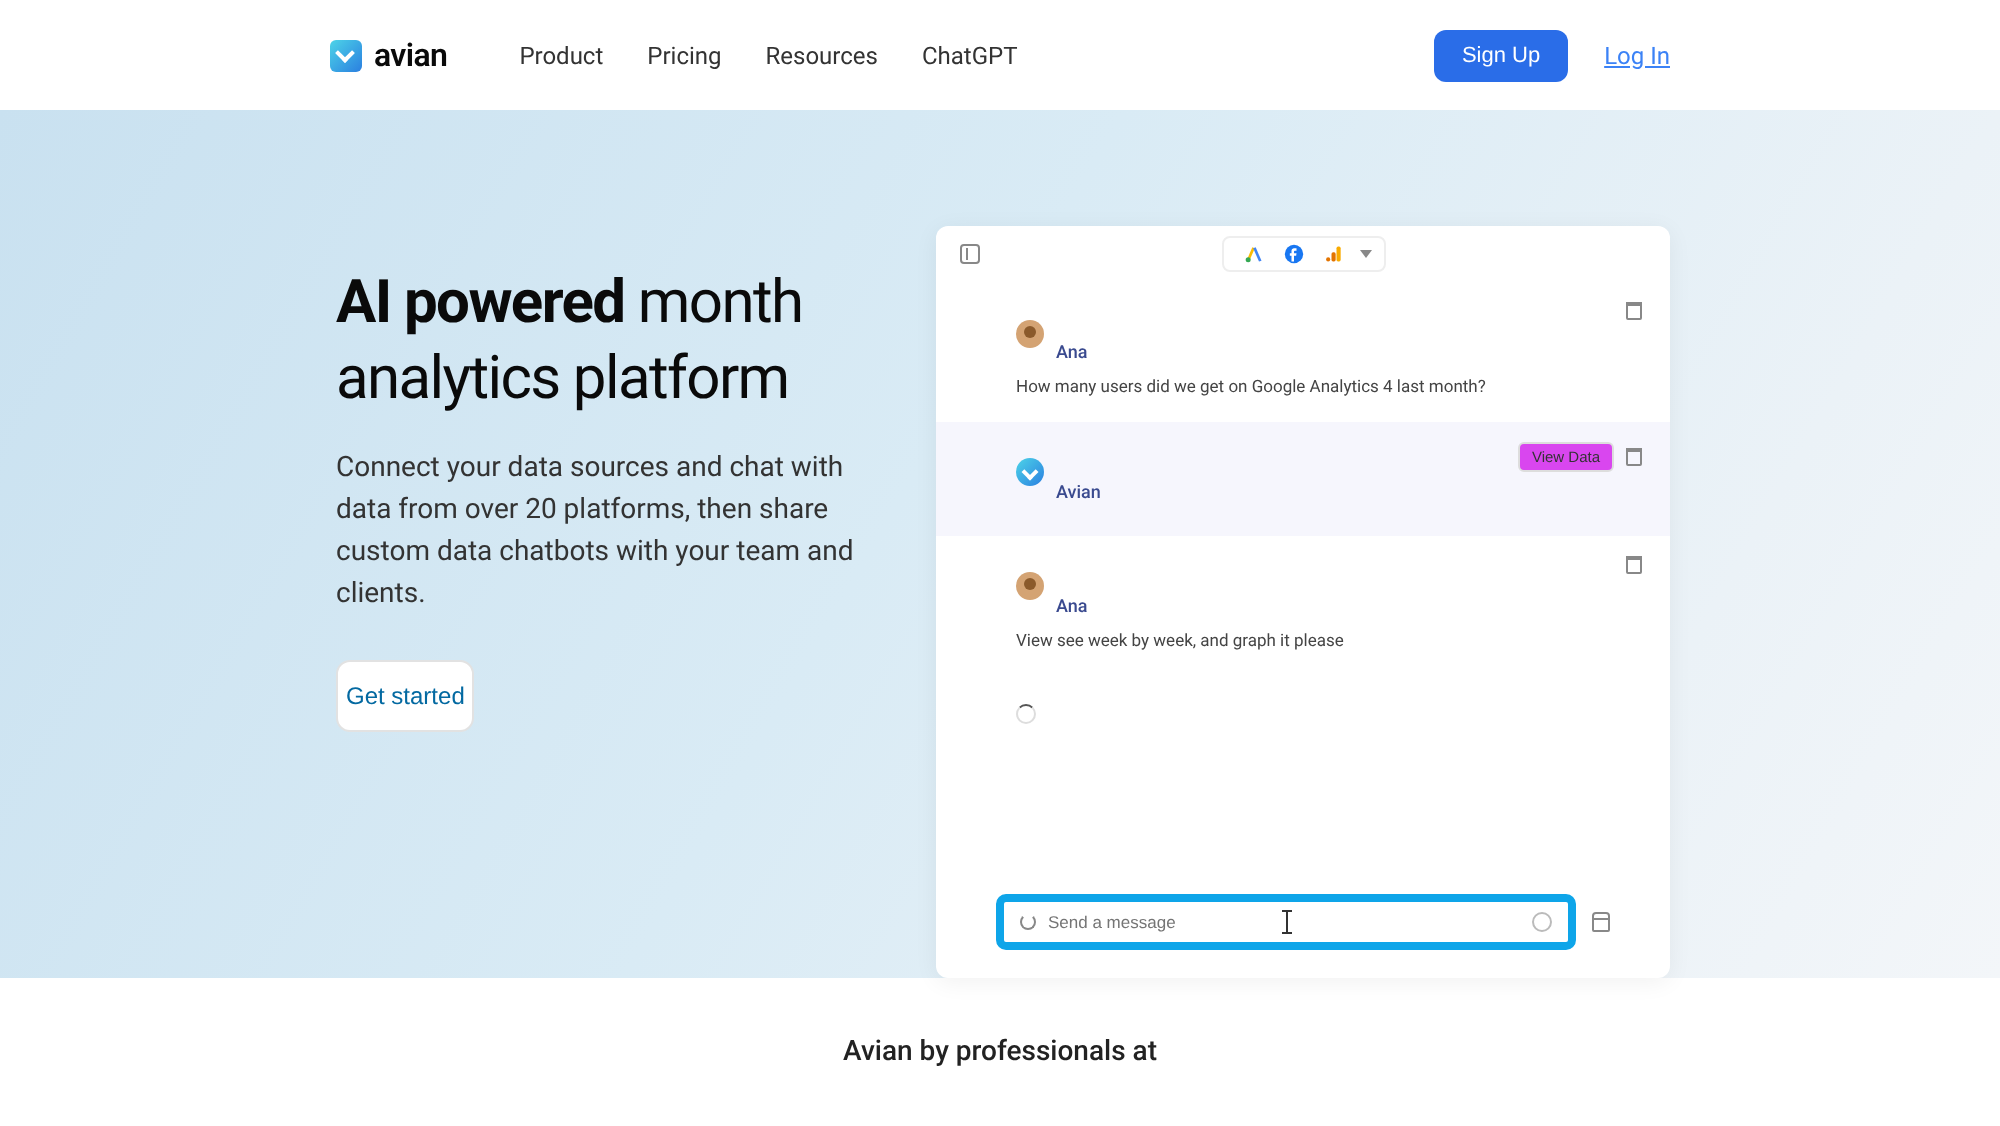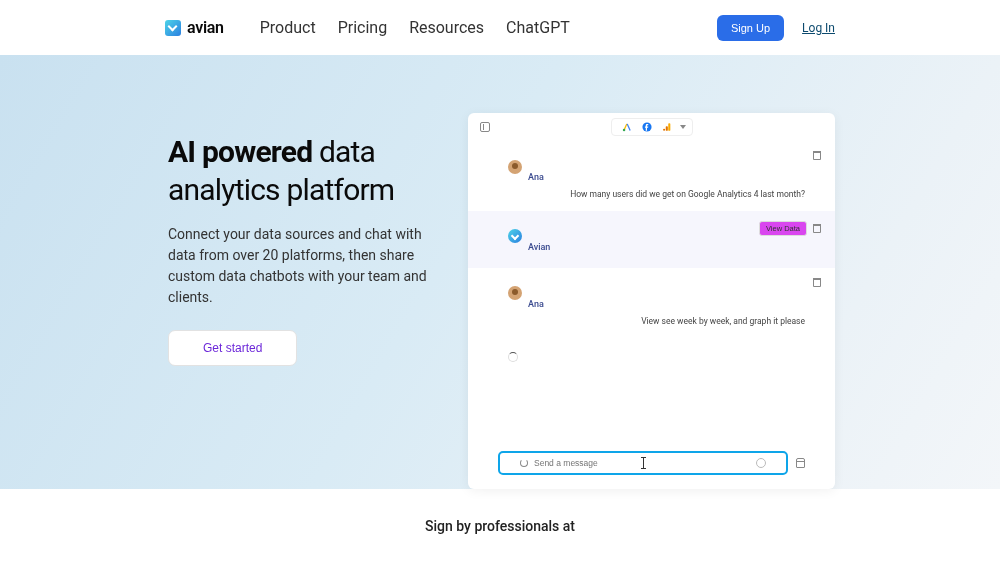--- a/index.html
+++ b/index.html
@@ -6,62 +6,62 @@
     body { font-family: -apple-system, BlinkMacSystemFont, 'Segoe UI', Roboto, Helvetica, Arial, sans-serif; background: #fff; width: 1000px; height: 563px; overflow: hidden; }
     
     
     .header { height: 55px; display: flex; align-items: center; justify-content: space-between; padding: 0 165px; background: #fff; }
     .header-left { display: flex; align-items: center; gap: 36px; }
     .logo { display: flex; align-items: center; gap: 6px; }
     .logo-mark { width: 16px; height: 16px; background: linear-gradient(135deg, #4dd4e8 0%, #2a7fe0 100%); border-radius: 3px; position: relative; }
     .logo-mark::after { content: ''; position: absolute; top: 3px; left: 4px; width: 5px; height: 5px; border-bottom: 2px solid #fff; border-right: 2px solid #fff; transform: rotate(45deg); }
     .logo-text { font-weight: 600; font-size: 16px; color: #0a0a0a; letter-spacing: -0.3px; }
     .nav { display: flex; gap: 22px; }
-    .nav-item { font-size: 16px; color: #333; text-decoration: none; cursor: pointer; }
+    .nav-item { font-size: 12px; color: #333; text-decoration: none; cursor: pointer; }
     .header-right { display: flex; align-items: center; gap: 18px; justify-content: flex-end; }
     .signup-btn { background: #2a6de8; color: #fff; border: none; border-radius: 6px; padding: 7px 14px; font-size: 11px; cursor: pointer; }
-    .login-link { font-size: 12px; color: #0c4a6e; cursor: pointer; text-decoration: underline; }
+    .login-link { font-size: 12px; color: #3b82f6; cursor: pointer; text-decoration: underline; }
     
     
     .hero { height: 434px; background: linear-gradient(120deg, #c9e1f0 0%, #d9ebf5 45%, #ebf2f7 80%, #f3f6f9 100%); display: flex; padding: 58px 165px 0 168px; gap: 35px; }
     .hero-left { flex: 0 0 265px; padding-top: 20px; }
     .hero-title { font-size: 30px; font-weight: 400; color: #0a0a0a; line-height: 1.25; letter-spacing: -0.8px; margin-bottom: 16px; }
     .hero-title b { font-weight: 700; }
     .hero-desc { font-size: 14px; color: #333; line-height: 1.5; margin-bottom: 22px; }
-    .cta-btn { background: #fff; border: 1px solid #e2e2e2; border-radius: 7px; padding: 10px 34px; font-size: 12px; color: #6d28d9; cursor: pointer; font-weight: 500; }
+    .cta-btn { background: #fff; border: 1px solid #e2e2e2; border-radius: 7px; padding: 10px 4px; font-size: 12px; color: #0369a1; cursor: pointer; font-weight: 500; }
     
     
     .chat-card { flex: 1; background: #fff; border-radius: 6px; box-shadow: 0 2px 12px rgba(0,0,0,0.06); display: flex; flex-direction: column; font-size: 9px; overflow: hidden; max-width: 380px; }
     .chat-header { height: 28px; display: flex; align-items: center; padding: 0 12px; position: relative; }
     .collapse-icon { width: 10px; height: 10px; border: 1px solid #888; border-radius: 2px; position: relative; }
     .collapse-icon::after { content: ''; position: absolute; left: 2px; top: 1px; bottom: 1px; width: 1px; background: #888; }
     .integrations { position: absolute; left: 50%; transform: translateX(-50%); display: flex; align-items: center; gap: 10px; border: 1px solid #eee; border-radius: 4px; padding: 3px 20px 3px 10px; }
     .chevron-down { width: 0; height: 0; border-left: 3px solid transparent; border-right: 3px solid transparent; border-top: 4px solid #888; position: absolute; right: 6px; top: 50%; transform: translateY(-50%); }
     .intg-icon { width: 10px; height: 10px; }
     
     .chat-body { flex: 1; display: flex; flex-direction: column; }
     .msg-block { padding: 10px 30px 10px 40px; position: relative; }
     .msg-block.bot { background: #f6f6fd; }
     .msg-head { display: flex; align-items: center; gap: 6px; margin-bottom: 6px; }
     .avatar { width: 14px; height: 14px; border-radius: 50%; background: #d4a373; display: inline-block; position: relative; overflow: hidden; }
     .avatar::after { content: ''; position: absolute; top: 3px; left: 4px; width: 6px; height: 6px; border-radius: 50%; background: #8b5a2b; }
     .avatar.bot-av { background: linear-gradient(135deg, #4dd4e8 0%, #2a7fe0 100%); }
     .avatar.bot-av::after { content: ''; top: 4px; left: 4px; width: 4px; height: 4px; border-bottom: 2px solid #fff; border-right: 2px solid #fff; transform: rotate(45deg); border-radius: 0; background: none; }
     .msg-name { font-size: 9px; font-weight: 500; color: #3a4a8f; margin-top: 21px; }
-    .msg-text { font-size: 8.5px; color: #444; line-height: 1.5; text-align: right; }
+    .msg-text { font-size: 8.5px; color: #444; line-height: 1.5; }
     .msg-actions { position: absolute; top: 10px; right: 14px; display: flex; align-items: center; gap: 6px; }
     .trash-icon { width: 8px; height: 9px; border: 1px solid #888; border-top: 2px solid #888; border-radius: 0 0 1px 1px; }
     .view-data-btn { border: 1px solid #ddd; border-radius: 3px; padding: 2px 6px; font-size: 7.5px; color: #333; background: #d946ef; cursor: pointer; text-align: right; }
     
     .spinner-block { padding: 14px 40px; }
     .spinner { width: 10px; height: 10px; border: 1.5px solid #ddd; border-top-color: #555; border-radius: 50%; animation: spin 0.9s linear infinite; }
     @keyframes spin { to { transform: rotate(360deg); } }
     
     .chat-input-row { padding: 10px 30px 14px; display: flex; align-items: center; gap: 8px; margin-top: auto; }
-    .chat-input-wrap { flex: 1; border: 2px solid #0ea5e9; border-radius: 5px; display: flex; align-items: center; padding: 5px 20px; gap: 6px; position: relative; }
+    .chat-input-wrap { flex: 1; border: 4px solid #0ea5e9; border-radius: 5px; display: flex; align-items: center; padding: 5px 8px; gap: 6px; position: relative; }
     .refresh-icon { width: 8px; height: 8px; border: 1px solid #888; border-radius: 50%; border-top-color: transparent; position: relative; }
     .chat-input { flex: 1; border: none; outline: none; font-size: 8.5px; color: #888; background: transparent; }
     .text-cursor { position: absolute; left: 50%; width: 1px; height: 10px; background: #333; }
     .text-cursor::before, .text-cursor::after { content: ''; position: absolute; left: -2px; width: 5px; height: 1px; background: #333; }
     .text-cursor::before { top: -1px; } .text-cursor::after { bottom: -1px; }
     .send-circle { width: 10px; height: 10px; border: 1px solid #bbb; border-radius: 50%; }
     .db-icon { width: 9px; height: 10px; border: 1px solid #888; border-radius: 2px 2px 1px 1px; position: relative; }
     .db-icon::after { content: ''; position: absolute; top: 2px; left: 0; right: 0; height: 1px; background: #888; }
     
     
@@ -86,21 +86,21 @@
   </div>
   <div class="header-right">
     <button class="signup-btn">Sign Up</button>
     <a class="login-link">Log In</a>
   </div>
 </header>
 
 <section class="hero">
   <div class="hero-left">
     <h1 class="hero-title">
-      <b>AI powered</b><span> data analytics platform</span>
+      <b>AI powered</b><span> month analytics platform</span>
     </h1>
     <p class="hero-desc">Connect your data sources and chat with data from over 20 platforms, then share custom data chatbots with your team and clients.</p>
     <button class="cta-btn">Get started</button>
   </div>
 
   <div class="chat-card">
     <div class="chat-header">
       <span class="collapse-icon"></span>
       <div class="integrations">
         <svg class="intg-icon" viewBox="0 0 24 24">
@@ -166,14 +166,14 @@
           <span class="text-cursor"></span>
           <span class="send-circle"></span>
         </div>
         <span class="db-icon"></span>
       </div>
     </div>
   </div>
 </section>
 
 <section class="footer-strip">
-  <div class="footer-text">Sign by professionals at</div>
+  <div class="footer-text">Avian by professionals at</div>
 </section>
 
 </body></html>

